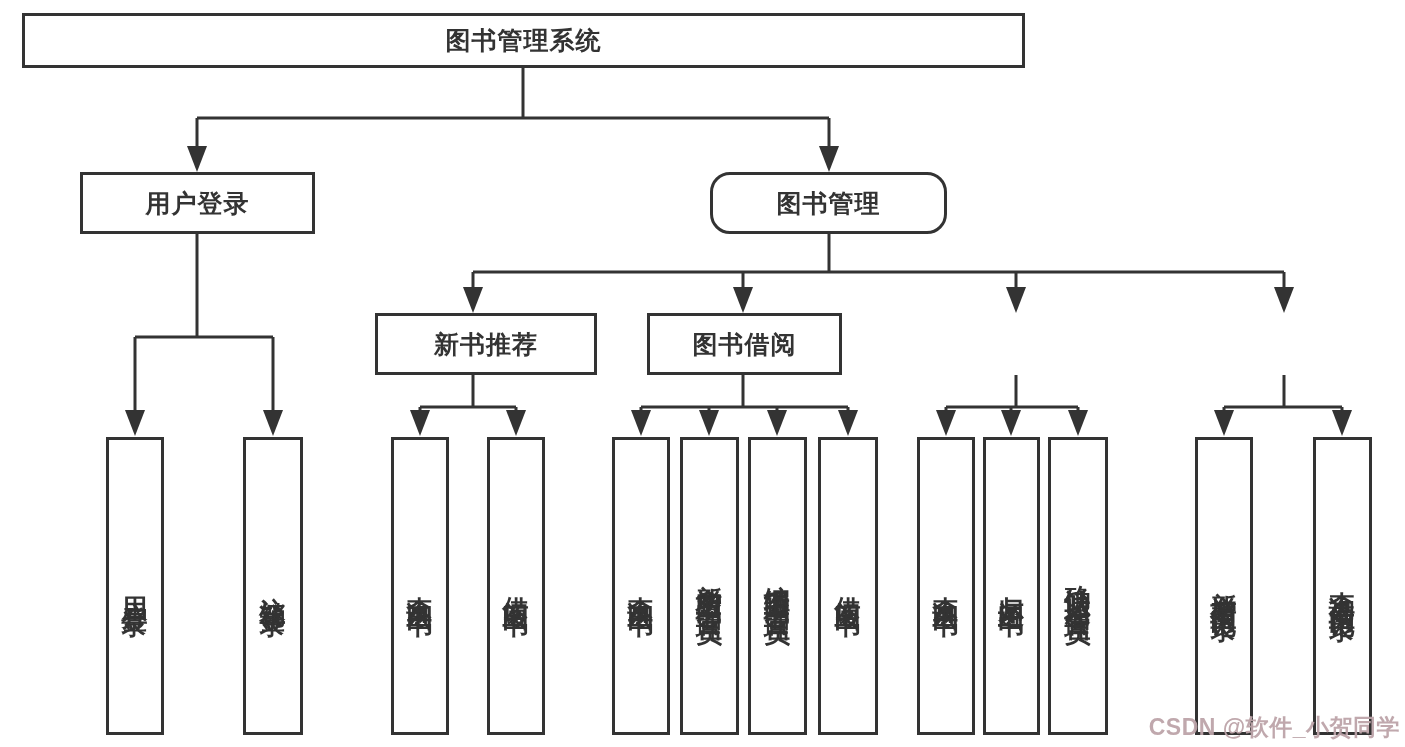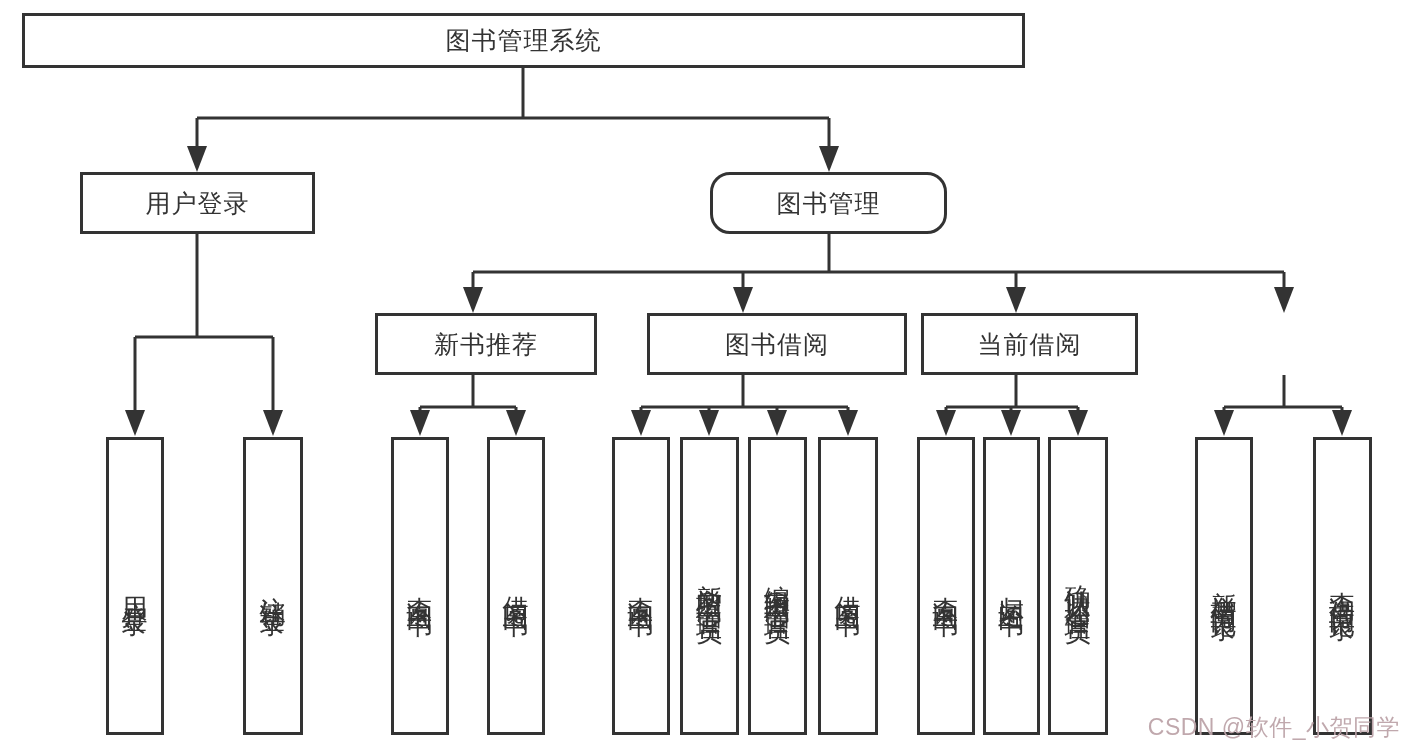--- a/index.html
+++ b/index.html
@@ -5,20 +5,21 @@
   * { margin: 0; padding: 0; box-sizing: border-box; }
   html, body { background: #ffffff; }
   body { font-family: "Liberation Sans", "DejaVu Sans", sans-serif; }
 
   .canvas {
     position: relative;
     width: 1405px;
     height: 747px;
     background: #ffffff;
     overflow: hidden;
+    font-weight: bold;
   }
 
   svg.connectors {
     position: absolute;
     left: 0; top: 0;
     width: 1405px; height: 747px;
     z-index: 1;
   }
   svg.connectors path { stroke: #333333; stroke-width: 3; fill: none; }
   svg.connectors polygon { fill: #333333; stroke: none; }
@@ -37,21 +38,21 @@
   .hnode { font-size: 25px; letter-spacing: 1px; }
 
   .root  { left: 22px;   top: 13px;  width: 1003px; height: 55px; }
 
   .l2 { top: 172px; height: 62px; }
   .l2-0 { left: 80px;  width: 235px; }
   .l2-1 { left: 710px; width: 237px; border-radius: 20px; }
 
   .l3 { top: 313px; height: 62px; margin-left: 13px; }
   .l3-0 { left: 362px;  width: 222px; }
-  .l3-1 { left: 634px;  width: 260px; }
+  .l3-1 { left: 634px;  width: 195px; }
   .l3-2 { left: 908px;  width: 217px; }
   .l3-3 { left: 1172px; width: 225px; }
 
   .leaf { top: 437px; height: 298px; }
   .leaf .vtext {
     writing-mode: vertical-rl;
     text-orientation: mixed;
     font-size: 26px;
     letter-spacing: 5px;
     line-height: 1;
@@ -160,23 +161,20 @@
   <div class="node hnode l2 l2-1">
     <span>图书管理</span>
   </div>
 
   <div class="node hnode l3 l3-0">
     <span>新书推荐</span>
   </div>
   <div class="node hnode l3 l3-1">
     <span>图书借阅</span>
   </div>
-  <div class="node hnode l3 l3-2">
-    <span>当前借阅</span>
-  </div>
 
   <div class="node leaf leaf-0">
     <span class="vtext">用户登录</span>
   </div>
   <div class="node leaf leaf-1">
     <span class="vtext">注销登录</span>
   </div>
   <div class="node leaf leaf-2">
     <span class="vtext">查询图书</span>
   </div>

